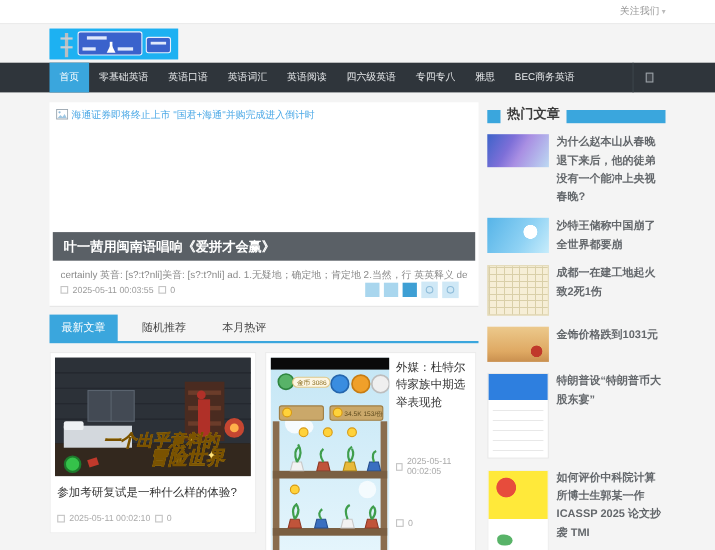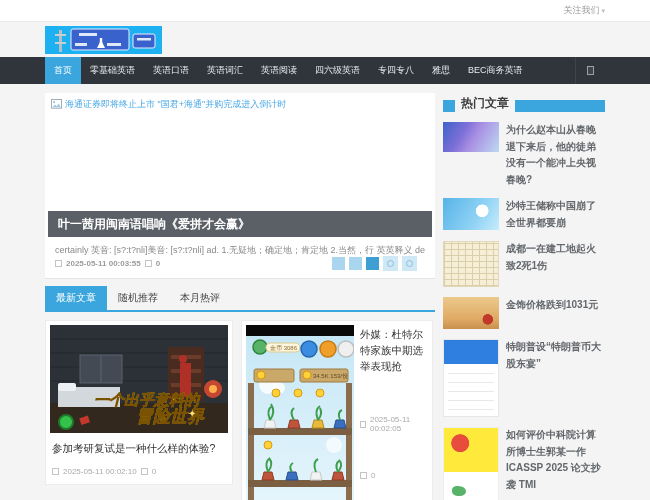--- a/index.html
+++ b/index.html
@@ -32,31 +32,31 @@
   .col-left { width: 390px; margin-right: 8px; }
   .col-right { width: 162px; }
 
   
   .slider { background: #fff; height: 186px; position: relative; border-bottom: 1px solid #e5e5e5; }
   .broken-row { display: flex; align-items: center; gap: 3px; padding: 5px 6px; }
   .broken-row a { font-size: 9px; color: #4aa8e6; text-decoration: none; cursor: pointer; }
   .slide-caption { position: absolute; left: 3px; right: 3px; top: 118px; height: 26px; background: #5a6066;
                    color: #fff; font-size: 12px; font-weight: bold; line-height: 26px; padding-left: 10px; cursor: pointer; }
   .slide-excerpt { position: absolute; left: 10px; right: 10px; top: 151px; font-size: 9px; color: #8a8a8a; white-space: nowrap; overflow: hidden; }
-  .slide-meta { position: absolute; left: 10px; right: 18px; bottom: 7px; display: flex; justify-content: space-between; font-weight: bold; }
+  .slide-meta { position: absolute; left: 10px; right: 18px; bottom: 7px; display: flex; justify-content: space-between; }
   .meta-left { display: flex; align-items: center; gap: 4px; font-size: 8px; color: #9b9b9b; }
   .sq { width: 7px; height: 7px; border: 1px solid #c4c4c4; display: inline-block; }
   .pager { display: flex; align-items: center; gap: 4px; }
   .dot { width: 13px; height: 13px; background: #a9d6ee; cursor: pointer; }
   .dot.active { background: #3e9fd4; }
   .pbtn { width: 15px; height: 15px; background: #cfe8f6; display: flex; align-items: center; justify-content: center; cursor: pointer; }
   .pbtn i { width: 7px; height: 7px; border: 1px solid #8fbdda; border-radius: 50%; display: block; }
 
   
-  .tabs { margin-top: 7px; border-bottom: 2px solid #3aa6dd; display: flex; }
+  .tabs { margin-top: 7px; border-bottom: 2px solid #3aa6dd; display: flex; gap: 11px; }
   .tab { font-size: 10px; color: #444; padding: 5px 11px; cursor: pointer; }
   .tab.active { background: #3aa6dd; color: #fff; }
 
   
   .cards { margin-top: 8px; display: flex; gap: 8px; align-items: flex-start; }
   .card { background: #fff; border: 1px solid #ececec; padding: 4px; }
   .card-1 { width: 188px; }
   .card-1 .thumb-big { width: 178px; height: 108px; display: block; }
   .card-title { font-size: 10.5px; color: #333; margin: 8px 2px 10px; line-height: 1.5; cursor: pointer; }
   .card-meta { display: flex; align-items: center; gap: 4px; font-size: 8px; color: #aaa; margin: 0 2px 4px; }

